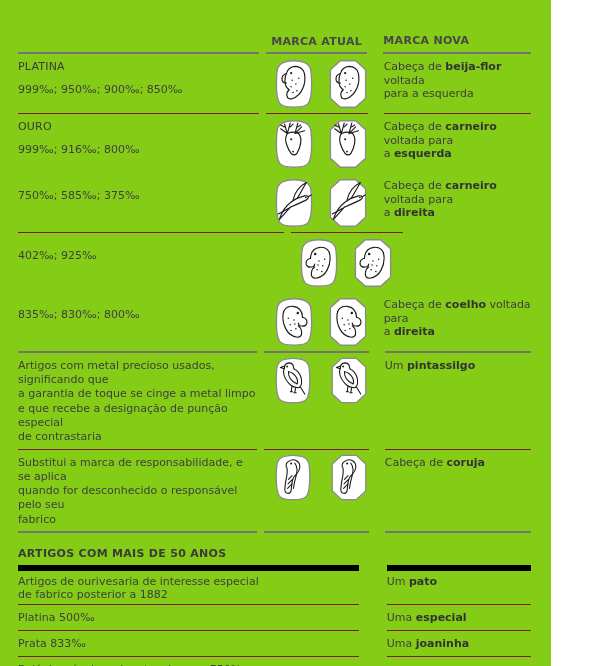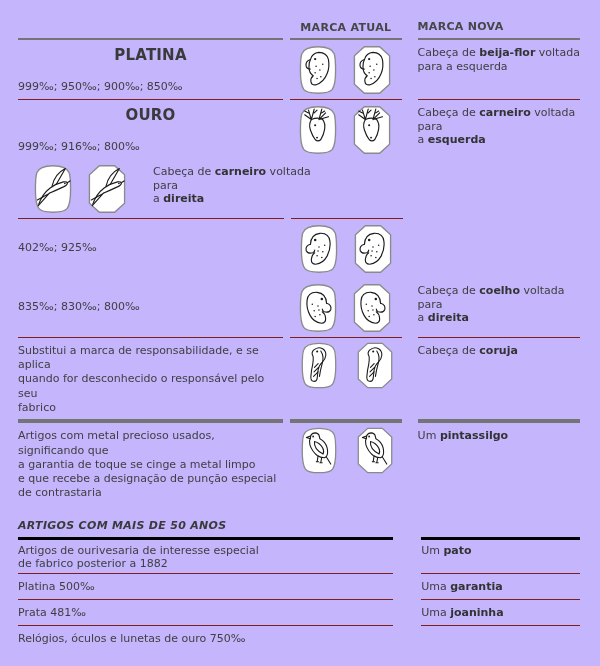--- a/index.html
+++ b/index.html
@@ -1,41 +1,41 @@
 <!DOCTYPE html>
 <html><head>
 <meta charset="utf-8">
 <style>
   html,body { margin:0; padding:0; background:#ffffff; }
   .page {
-    width:600px; height:666px; background:#c4b5fd; overflow:hidden;
+    width:551px; height:666px; background:#84cc16; overflow:hidden;
     font-family:"DejaVu Sans","Liberation Sans",sans-serif;
     font-size:11px; color:#3f3f3f; box-sizing:border-box;
-    padding:20px 20px 0 18px; position:relative;
+    padding:34px 20px 0 18px; position:relative;
   }
   .row { display:flex; align-items:stretch; }
   .c1 { width:266px; box-sizing:border-box; padding:6px 0 4px 0; }
   .c2 { width:112px; margin-left:7px; box-sizing:border-box; padding:4px 0 3px 9px; display:flex; gap:16px; align-items:flex-start; }
   .c3 { width:163px; margin-left:16px; box-sizing:border-box; padding:6px 0 4px 0; white-space:pre-line; line-height:1.25; }
   .t1-header > div { border-bottom:2px solid #747474; display:flex; align-items:flex-end; padding-bottom:4px; }
   .th { font-weight:bold; color:#474747; font-size:11px; letter-spacing:.3px; }
   .t1-header .c2 { justify-content:center; padding-left:0; padding-top:0; }
   .t1-header .c3 { padding-top:0; padding-bottom:4px; }
   .sep-light > div { border-top:1px solid #7f1d1d; }
   .sep-dark  > div { border-top:2px solid #747474; }
   .end-dark  > div { border-bottom:2px solid #747474; }
-  .metal { font-weight:bold; color:#3a3a3a; font-size:15px; letter-spacing:.2px;text-align:center; }
-  .fineness { margin-top:16px; }
+  .metal { font-weight:normal; color:#3a3a3a; font-size:11px; letter-spacing:.2px; }
+  .fineness { margin-top:10px; }
   .desc { line-height:1.3; white-space:pre-line; }
   b { color:#333333; }
   .stamp { width:38px; height:52px; flex:0 0 auto; }
   .sm .stamp { width:40px; height:47px; }
   .sm .c2 { padding-bottom:8px; }
   .t2 { margin-top:10px; }
-  .t2-title-row > div { border-bottom:3px solid #000000;font-style:italic; }
+  .t2-title-row > div { border-bottom:6px solid #000000; }
   .d1 { width:385px; box-sizing:border-box; padding:6px 0; }
   .d2 { width:163px; margin-left:28px; box-sizing:border-box; padding:6px 0; }
   .t2-title-row .d1 { font-weight:bold; color:#3a3a3a; font-size:11px; letter-spacing:.3px; padding:4px 0 5px 0; }
   .t2-title-row .d2 { padding:4px 0 5px 0; }
   .t2 .first > div { padding-top:4px; padding-bottom:3px; line-height:1.2; }
 </style>
 </head>
 <body>
 
 <svg width="0" height="0" style="position:absolute" aria-hidden="true">
@@ -146,20 +146,23 @@
         <svg class="stamp" viewBox="0 0 40 52">
             <use href="#o-oct"></use>
             <use href="#a-carneiro"></use>
           </svg>
       </div>
       <div class="c3"><span>Cabeça de </span><b>carneiro</b><span> voltada para
 a </span><b>esquerda</b></div>
     </div>
 
     <div class="row">
+      <div class="c1">
+        <div class="fineness">750‰; 585‰; 375‰</div>
+      </div>
       <div class="c2">
         <svg class="stamp" viewBox="0 0 40 52">
             <use href="#o-blob"></use>
             <use href="#a-andorinha"></use>
           </svg>
         <svg class="stamp" viewBox="0 0 40 52">
             <use href="#o-oct"></use>
             <use href="#a-andorinha"></use>
           </svg>
       </div>
@@ -196,39 +199,20 @@
           </svg>
         <svg class="stamp" viewBox="0 0 40 52">
             <use href="#o-oct"></use>
             <g transform="translate(40,0) scale(-1,1)">
               <use href="#a-coelho"></use>
             </g>
           </svg>
       </div>
       <div class="c3"><span>Cabeça de </span><b>coelho</b><span> voltada para
 a </span><b>direita</b></div>
-    </div>
-
-    <div class="row sep-light end-dark sm">
-      <div class="c1">
-        <div class="desc">Substitui a marca de responsabilidade, e se aplica
-quando for desconhecido o responsável pelo seu
-fabrico</div>
-      </div>
-      <div class="c2">
-        <svg class="stamp" viewBox="0 0 40 52">
-            <use href="#o-blob"></use>
-            <use href="#a-coruja"></use>
-          </svg>
-        <svg class="stamp" viewBox="0 0 40 52">
-            <use href="#o-oct"></use>
-            <use href="#a-coruja"></use>
-          </svg>
-      </div>
-      <div class="c3"><span>Cabeça de </span><b>coruja</b></div>
     </div>
 
     <div class="row sep-dark sm">
       <div class="c1">
         <div class="desc">Artigos com metal precioso usados, significando que
 a garantia de toque se cinge a metal limpo
 e que recebe a designação de punção especial
 de contrastaria</div>
       </div>
       <div class="c2">
@@ -236,45 +220,64 @@
             <use href="#o-blob"></use>
             <use href="#a-pintassilgo"></use>
           </svg>
         <svg class="stamp" viewBox="0 0 40 52">
             <use href="#o-oct"></use>
             <use href="#a-pintassilgo"></use>
           </svg>
       </div>
       <div class="c3"><span>Um </span><b>pintassilgo</b></div>
     </div>
+
+    <div class="row sep-light end-dark sm">
+      <div class="c1">
+        <div class="desc">Substitui a marca de responsabilidade, e se aplica
+quando for desconhecido o responsável pelo seu
+fabrico</div>
+      </div>
+      <div class="c2">
+        <svg class="stamp" viewBox="0 0 40 52">
+            <use href="#o-blob"></use>
+            <use href="#a-coruja"></use>
+          </svg>
+        <svg class="stamp" viewBox="0 0 40 52">
+            <use href="#o-oct"></use>
+            <use href="#a-coruja"></use>
+          </svg>
+      </div>
+      <div class="c3"><span>Cabeça de </span><b>coruja</b></div>
+    </div>
   </div>
 
   <div class="t2">
 
     <div class="row t2-title-row">
       <div class="d1">ARTIGOS COM MAIS DE 50 ANOS</div>
       <div class="d2"></div>
     </div>
 
     <div class="row first">
       <div class="d1 desc">Artigos de ourivesaria de interesse especial
 de fabrico posterior a 1882</div>
       <div class="d2"><span>Um </span><b>pato</b></div>
     </div>
 
     <div class="row sep-light">
       <div class="d1">Platina 500‰</div>
-      <div class="d2"><span>Uma </span><b>garantia</b></div>
-    </div>
-
-    <div class="row sep-light">
-    </div>
-
-    <div class="row sep-light">
-      <div class="d1">Prata 481‰</div>
+      <div class="d2"><span>Uma </span><b>especial</b></div>
+    </div>
+
+    <div class="row sep-light">
+    </div>
+
+    <div class="row sep-light">
+      <div class="d1">Prata 833‰</div>
       <div class="d2"><span>Uma </span><b>joaninha</b></div>
     </div>
 
     <div class="row sep-light">
       <div class="d1">Relógios, óculos e lunetas de ouro 750‰</div>
       <div class="d2"></div>
     </div>
   </div>
 
 </div>

